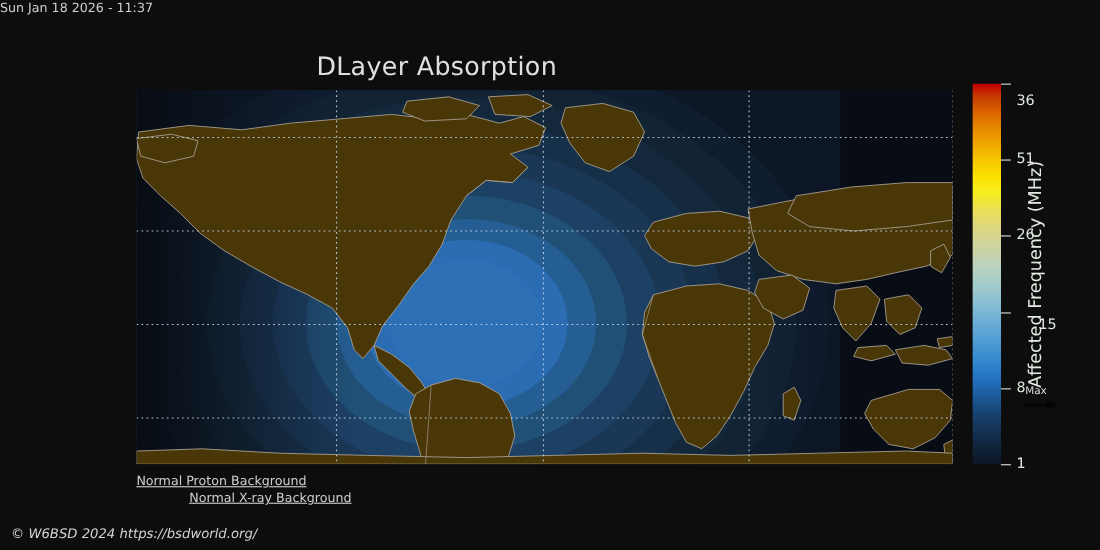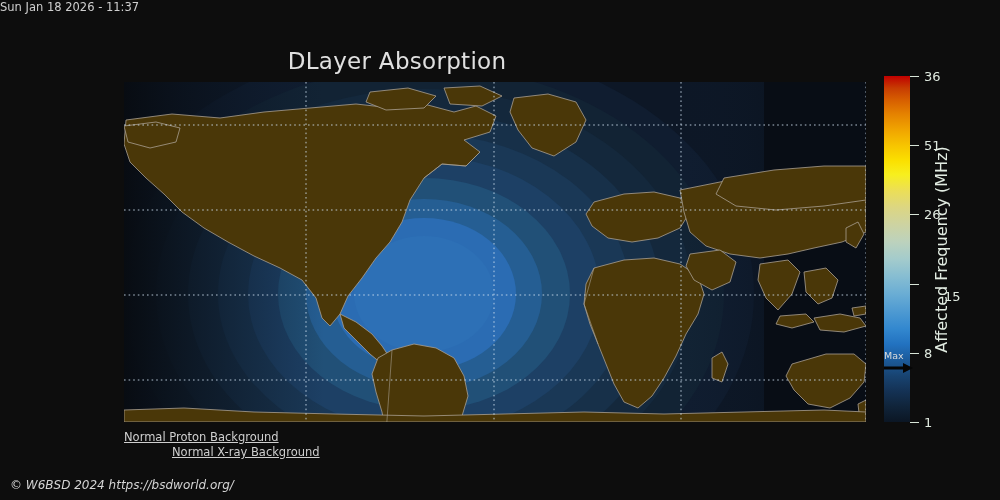--- a/index.html
+++ b/index.html
@@ -282,38 +282,38 @@
         <stop offset="0.845" stop-color="#f0a400"></stop>
         <stop offset="0.890" stop-color="#e58200"></stop>
         <stop offset="0.930" stop-color="#d75f00"></stop>
         <stop offset="0.965" stop-color="#c73c02"></stop>
         <stop offset="1.000" stop-color="#c00000"></stop>
       </linearGradient>
     </defs>
     <rect x="0" y="0" width="26" height="346" fill="url(#cbgrad)"></rect>
   </svg>
 <div class="cb-tick" style="top: 0px;"></div>
-    <div class="cb-tick-label" style="top: 0px;">36</div>
+    <div class="cb-tick-label" style="top: 16px;">36</div>
     <div class="cb-tick" style="top: 69.2px;"></div>
     <div class="cb-tick-label" style="top: 69.2px;">51</div>
     <div class="cb-tick" style="top: 138.4px;"></div>
     <div class="cb-tick-label" style="top: 138.4px;">26</div>
     <div class="cb-tick" style="top: 207.6px;"></div>
     <div class="cb-tick-label" style="top: 220px; margin-left: 20px;">15</div>
     <div class="cb-tick" style="top: 276.8px;"></div>
     <div class="cb-tick-label" style="top: 276.8px;">8</div>
     <div class="cb-tick" style="top: 346px;"></div>
     <div class="cb-tick-label" style="top: 346px;">1</div>
   </div>
 
 <div id="colorbar-axis-label">
   <span>Affected Frequency (MHz)</span>
 </div>
 
-<div id="max-marker" style="top: 350.686px;">
+<div id="max-marker" style="top: 350.686px; margin-left: 48px;">
   <div id="max-marker-label">Max</div>
   <svg id="max-marker-arrow" width="30" height="12" viewBox="0 0 30 12">
     <line x1="1" y1="6" x2="22" y2="6" stroke="#050505" stroke-width="3"></line>
     <polygon points="20,1 30,6 20,11" fill="#050505"></polygon>
   </svg>
 </div>
 
 <div class="note" id="note-proton">Normal Proton Background</div>
 <div class="note" id="note-xray">Normal X-ray Background</div>
 <div id="timestamp">Sun Jan 18 2026 - 11:37</div>

